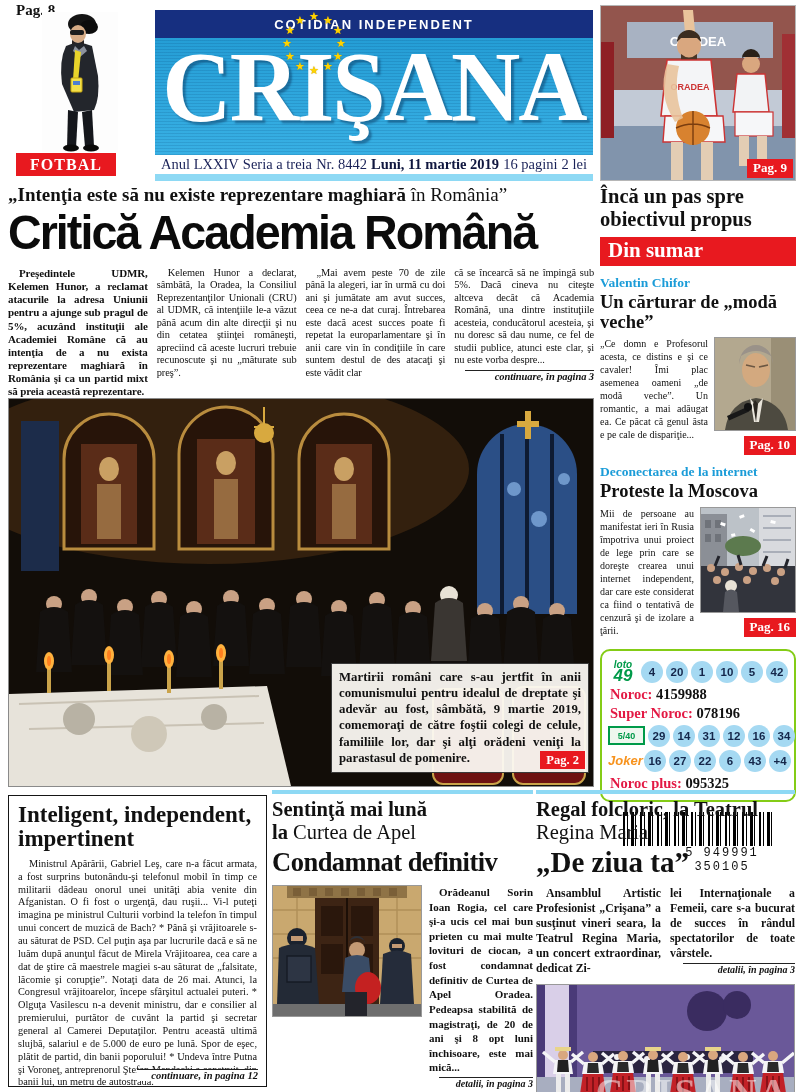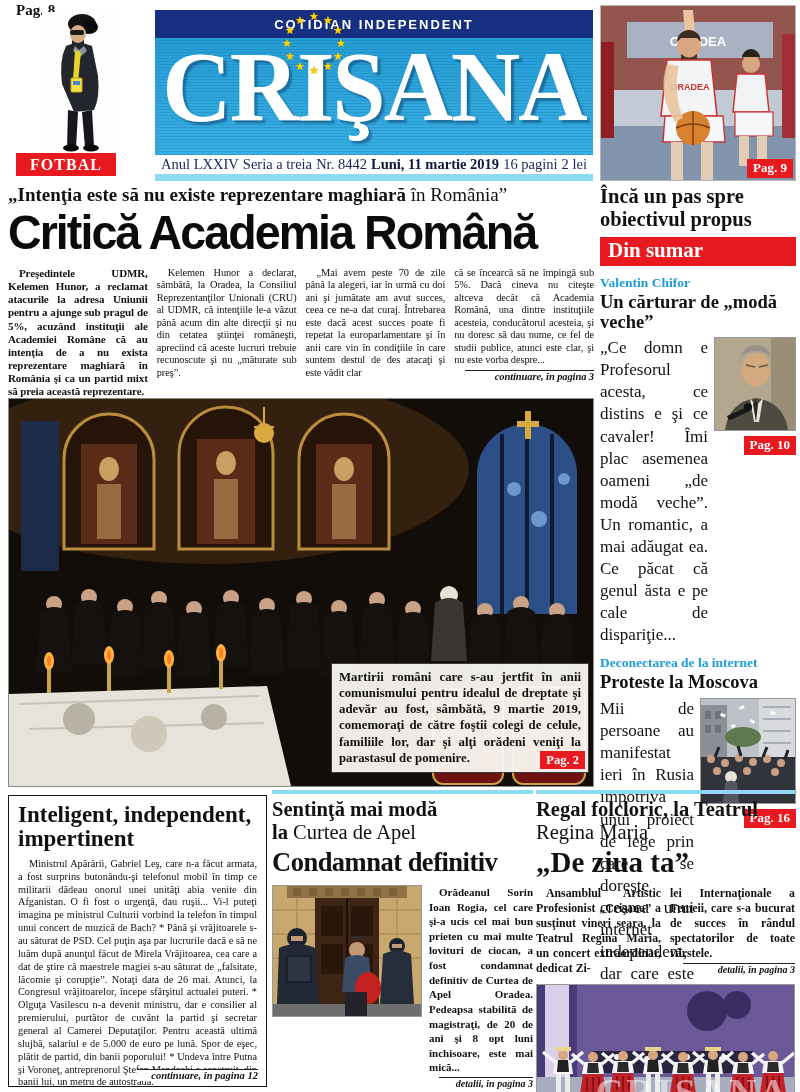--- a/index.html
+++ b/index.html
@@ -62,21 +62,21 @@
 
   
   .sidebar{left:600px;top:185px;width:196px;}
   .bb-headline{font-size:20.5px;font-weight:bold;line-height:1.12;}
   .din-sumar{margin-top:6px;background:var(--red,#e8191f);color:#fff;font-weight:bold;
       font-size:21px;padding:1px 8px 3px;}
   .sb-art{margin-top:9px;}
   .sb-kicker{color:var(--blue,#1b9cd8);font-weight:bold;font-size:13.5px;}
   .sb-title{font-size:18.5px;font-weight:bold;line-height:1.06;margin:2px 0 5px;}
   .sb-row{display:flex;gap:6px;}
-  .sb-text{flex:1;font-size:17px;line-height:1.3;text-align:justify;}
+  .sb-text{flex:1;font-size:10px;line-height:1.3;text-align:justify;}
   .sb-right{display:flex;flex-direction:column;align-items:flex-end;gap:5px;}
   .sb-pic{border:1px solid #999;box-sizing:border-box;}
   .pic1{width:82px;height:94px;}
   .pic2{width:96px;height:106px;}
 
   
   .lottery{margin-top:12px;border:2px solid #84cc16;border-radius:10px;padding:7px 6px 6px;background:#fff;}
   .lrow{display:flex;align-items:center;gap:3px;margin:3px 0;}
   .ball{width:22px;height:22px;border-radius:50%;background:var(--ball,#a5d9f2);
       color:#14264a;font-family:"Liberation Sans",sans-serif;font-weight:bold;font-size:11.5px;
@@ -456,21 +456,21 @@
   </div>
 
   <div class="abs op-box">
     <div class="op-title">Inteligent, independent, impertinent</div>
     <div class="op-body">Ministrul Apărării, Gabriel Leş, care n-a făcut armata, a fost surprins butonându-şi telefonul mobil în timp ce militarii dădeau onorul unei unităţi abia venite din Afganistan. O fi fost o urgenţă, dau ruşii... Vi-l puteţi imagina pe ministrul Culturii vorbind la telefon în timpul unui concert de muzică de Bach? * Până şi vrăjitoarele s-au săturat de PSD. Cel puţin aşa par lucrurile dacă e să ne luăm după anunţul făcut de Mirela Vrăjitoarea, cea care a dat de ştire că maestrele magiei s-au săturat de „falsitate, lăcomie şi corupţie”. Notaţi data de 26 mai. Atunci, la Congresul vrăjitoarelor, începe sfârşitul actualei puteri. * Olguţa Vasilescu n-a devenit ministru, dar e consilier al premierului, purtător de cuvânt la partid şi secretar general al Camerei Deputaţilor. Pentru această ultimă slujbă, salariul e de 5.000 de euro pe lună. Spor de eşec, plătit de partid, din banii poporului! * Undeva între Putna şi Voroneţ, antreprenorul Ştefan Mandachi a construit, din banii lui, un metru de autostradă.</div>
     <div class="op-cont">continuare, în pagina 12</div>
   </div>
 
   <div class="abs court-col">
     <div class="cyan-rule"></div>
-    <div class="ck1">Sentinţă mai modă</div>
+    <div class="ck1">Sentinţă mai lună</div>
     <div class="ck2"><span class="kb">la </span><span>Curtea de Apel</span></div>
     <div class="court-title">Condamnat definitiv</div>
     <div class="court-row">
       <div class="court-pic">
         <svg width="148" height="130" viewBox="0 0 148 130">
           <rect width="148" height="130" fill="#c9a86f"></rect>
           <g stroke="#b08f58" stroke-width="1.4">
               <path d="M0 24 h148 M0 48 h148 M0 72 h148 M24 10 v120 M124 10 v120"></path>
             </g>
           <rect x="14" y="0" width="120" height="12" fill="#8f7346"></rect>

